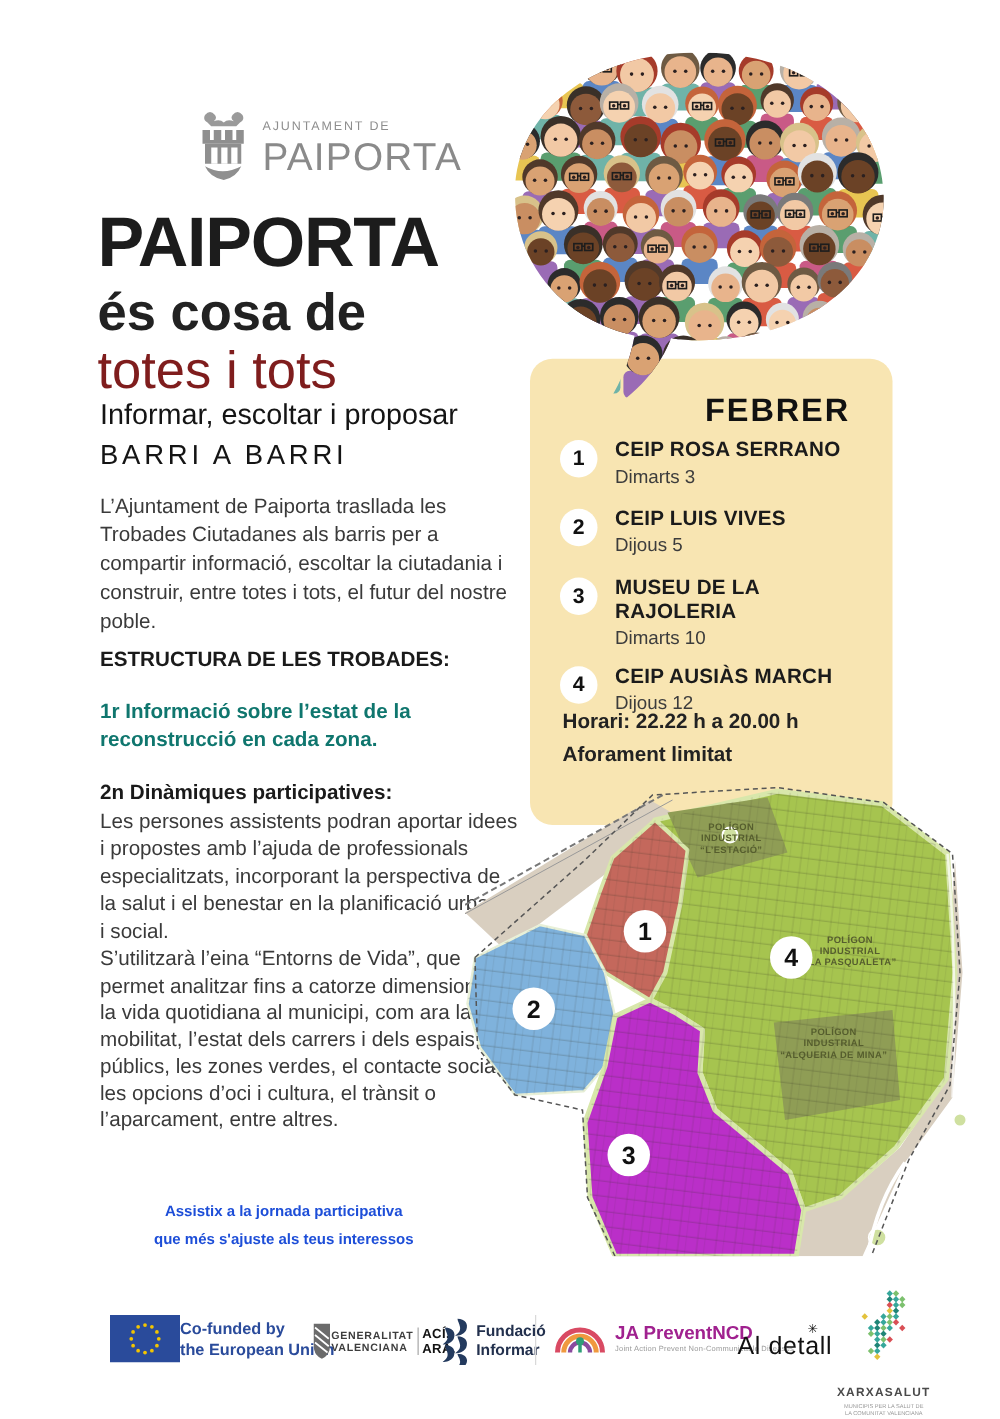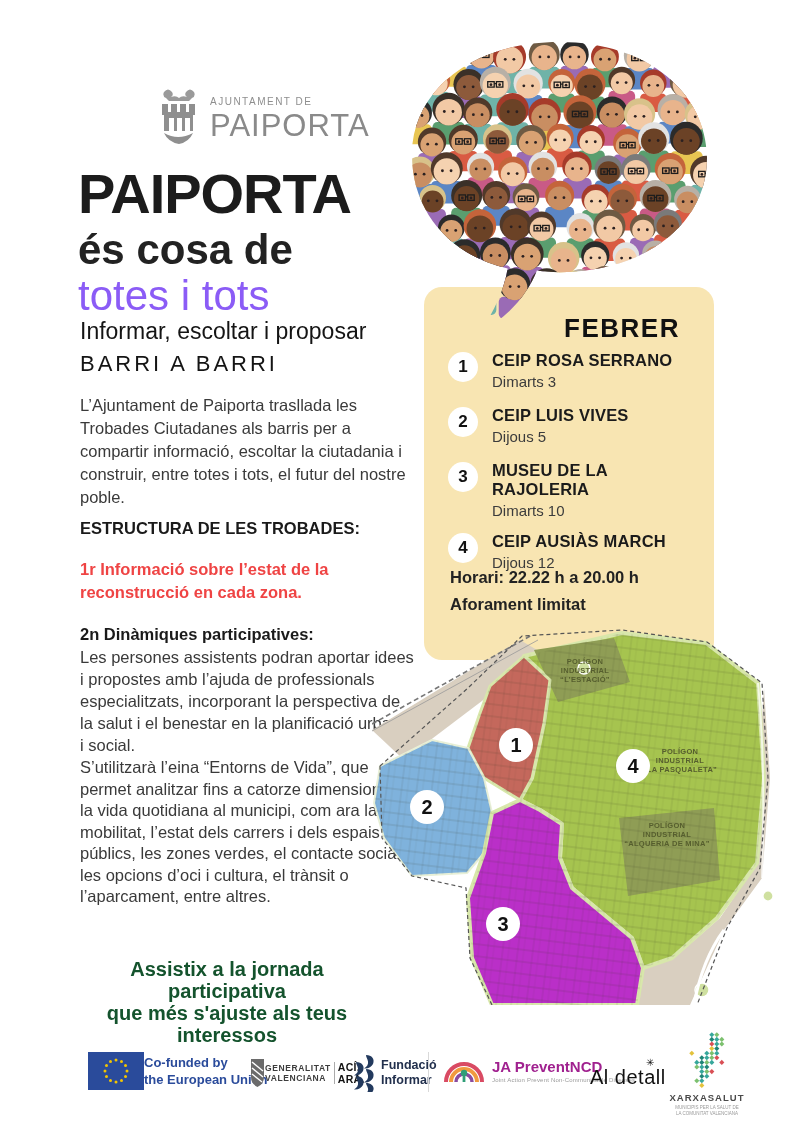--- a/index.html
+++ b/index.html
@@ -11,34 +11,34 @@
   
   #ajuntament-logo { left:158px; top:88px; display:flex; gap:10px; align-items:flex-start; }
   .aj-text { padding-top:8px; }
   .aj-small { font-size:10px; letter-spacing:1.5px; color:#8e8e8e; font-weight:500; }
   .aj-big { font-size:31px; letter-spacing:1px; color:#8a8a8a; font-weight:400; margin-top:1px; }
 
   
   #main-title { left:78px; top:166px; line-height:1; }
   .t1 { font-size:56px; font-weight:800; color:#1c1c1c; letter-spacing:-1px; }
   .t2 { font-size:42px; font-weight:700; color:#222; margin-top:7px; }
-  .t3 { font-size:42px; font-weight:400; color:#8b5cf6; margin-top:4px; }
+  .t3 { font-size:42px; font-weight:400; color:#7f1d1d; margin-top:4px; }
 
   .subtitle1 { left:80px; top:318px; font-size:23px; color:#141414; }
   .subtitle2 { left:80px; top:351px; font-size:22px; letter-spacing:3px; color:#141414; }
 
   .body-text { left:80px; width:336px; font-size:16.5px; line-height:23px; color:#3a3a3a; }
   #intro { top:394px; }
   #estructura { top:517px; font-weight:700; color:#1a1a1a; }
-  #point1 { top:558px; font-weight:700; color:#ef4444; }
+  #point1 { top:558px; font-weight:700; color:#0f766e; }
   #point2-head { top:623px; font-weight:700; color:#1a1a1a; }
   #point2-body { top:646px; line-height:22px; }
   #tool-para { top:757px; line-height:21.5px; }
   #cta { left:72px; top:958px; width:310px; text-align:center; font-weight:700;
-         font-size:20px; line-height:22px; color:#14532d; }
+         font-size:12px; line-height:22px; color:#1d4ed8; }
 
   
   #schedule-box { left:424px; top:287px; width:290px; height:373px;
     background:#f8e5b2; border-radius:18px; z-index:1; }
   #month { position:absolute; top:26px; right:34px; font-size:26px; font-weight:800;
     letter-spacing:1.5px; color:#111; }
   #schedule-events { position:absolute; left:24px; top:64px; right:10px; }
   .ev-row { display:flex; align-items:flex-start; margin-bottom:13px; min-height:42px; }
   .ev-badge { width:30px; height:30px; border-radius:50%; background:#fff; flex:0 0 30px;
     display:flex; align-items:center; justify-content:center;
@@ -67,21 +67,21 @@
   .aci-lines { font-size:10.5px; font-weight:800; color:#121212; line-height:12px; letter-spacing:.3px; }
   #fisabio-group { left:354px; top:24px; display:flex; gap:5px; align-items:center; }
   .fisabio-text { font-size:12.5px; color:#22304d; font-weight:600; line-height:15px; }
   .v-divider { left:428px; top:22px; width:1px; height:40px; background:#d9d9d9; }
   #ja-group { left:444px; top:26px; display:flex; gap:8px; align-items:center; }
   .ja-name { font-size:15px; font-weight:800; color:#a0218f; }
   .ja-tag { font-size:6px; color:#9a9a9a; margin-top:2px; letter-spacing:.2px; }
   #aldetall-group { left:590px; top:36px; font-size:20px; color:#111; letter-spacing:.5px; position:absolute; }
   #aldetall-star { position:absolute; left:56px; top:-9px; font-size:10px; color:#111; }
   #xarxa-group { left:665px; top:0px; width:84px; text-align:center; }
-  .xarxa-name { font-size:9.5px; font-weight:700; letter-spacing:1px; color:#4a4a4a; margin-top:0; }
+  .xarxa-name { font-size:9.5px; font-weight:700; letter-spacing:1px; color:#4a4a4a; margin-top:16px; }
   .xarxa-tag { font-size:4.5px; color:#9a9a9a; line-height:6px; margin-top:2px; }
 </style>
 </head>
 <body>
 
 <div id="poster">
 
   <div id="ajuntament-logo" class="abs">
     <svg width="42" height="62" viewBox="0 0 42 62">
       <g fill="#8f8f8f">

